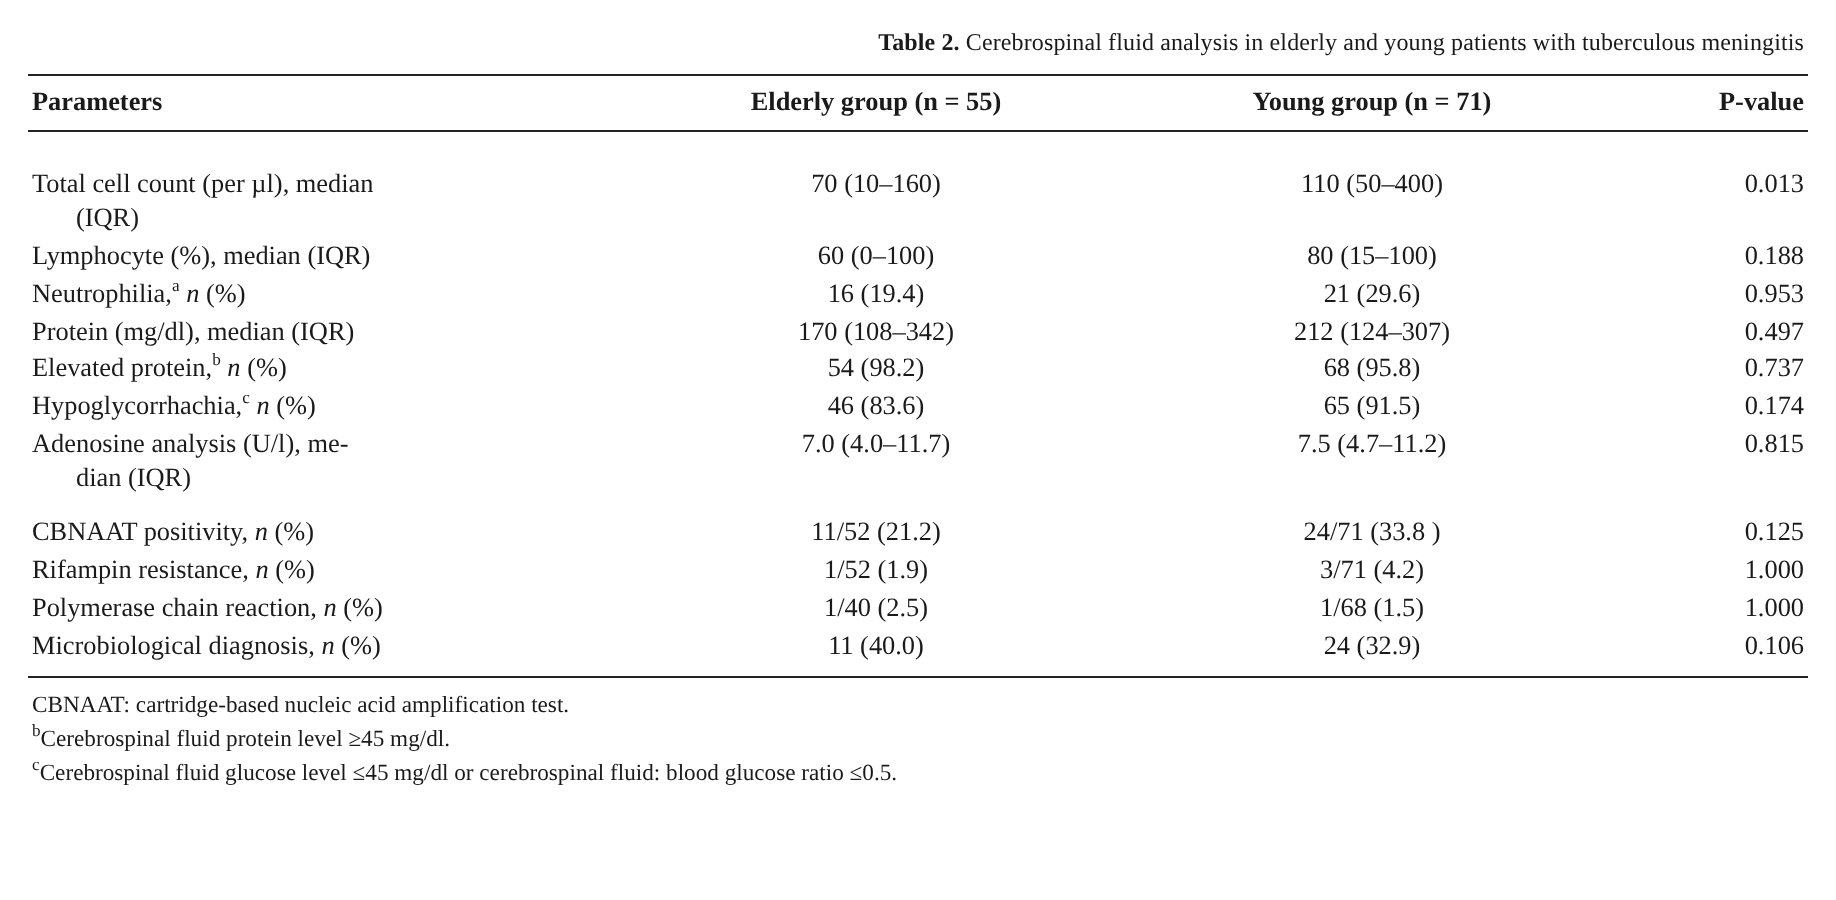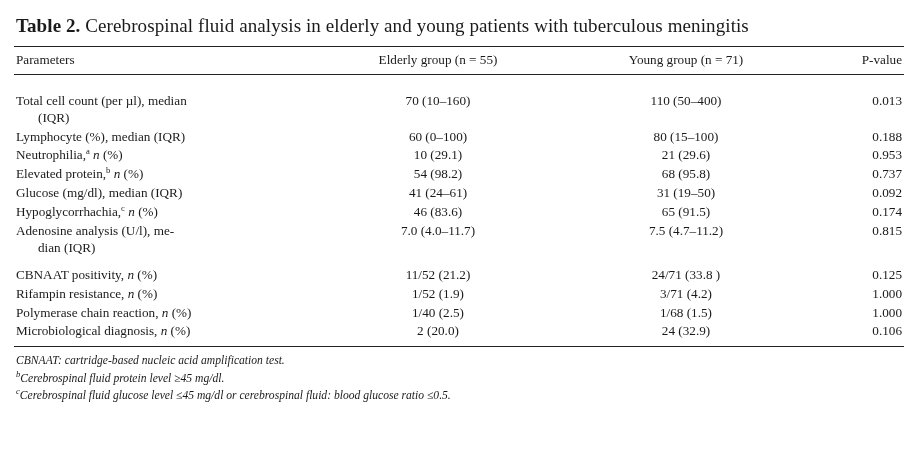--- a/index.html
+++ b/index.html
@@ -15,35 +15,36 @@
     overflow: hidden;
   }
   .page {
     position: relative;
     width: 918px;
     height: 450px;
     box-sizing: border-box;
     padding: 14px 14px 0 14px;
   }
   .caption {
-    font-size: 19px;
+    font-size: 12px;
     line-height: 1.25;
     padding: 0 2px 8px 2px;
     letter-spacing: .005em;
+    text-align: right;
   }
   .caption .cap-label {
     font-weight: bold;
   }
   table.tbl {
     width: 100%;
     border-collapse: collapse;
     font-size: 13.2px;
   }
   table.tbl thead th {
-    font-weight: normal;
+    font-weight: bold;
     padding: 5px 2px 6px 2px;
     border-top: 1.1px solid #222;
     border-bottom: 1.1px solid #222;
     white-space: nowrap;
   }
   th.c-param, td.c-param {
     text-align: left;
     width: 300px;
     padding-left: 2px;
   }
@@ -78,21 +79,20 @@
     padding-left: 22px;
   }
   .rule-bottom {
     border-top: 1.1px solid #222;
     margin-top: 0;
   }
   .notes {
     font-size: 11.6px;
     line-height: 1.5;
     padding: 5px 2px 0 2px;
-    font-style: italic;
   }
   .notes div {
     white-space: nowrap;
   }
   sup {
     font-size: 8.6px;
     vertical-align: super;
     line-height: 0;
   }
   .ital { font-style: italic; }
@@ -129,39 +129,39 @@
 
       <tr>
         <td class="c-param">Lymphocyte (%), median (IQR)</td>
         <td class="c-eld">60 (0–100)</td>
         <td class="c-young">80 (15–100)</td>
         <td class="c-p">0.188</td>
       </tr>
 
       <tr>
         <td class="c-param">Neutrophilia,<sup>a</sup> <span class="ital">n</span> (%)</td>
-        <td class="c-eld">10 (29.1)</td>
+        <td class="c-eld">16 (19.4)</td>
         <td class="c-young">21 (29.6)</td>
         <td class="c-p">0.953</td>
       </tr>
 
+      <tr>
+        <td class="c-param">Protein (mg/dl), median (IQR)</td>
+        <td class="c-eld">170 (108–342)</td>
+        <td class="c-young">212 (124–307)</td>
+        <td class="c-p">0.497</td>
+      </tr>
 
       <tr>
         <td class="c-param">Elevated protein,<sup>b</sup> <span class="ital">n</span> (%)</td>
         <td class="c-eld">54 (98.2)</td>
         <td class="c-young">68 (95.8)</td>
         <td class="c-p">0.737</td>
       </tr>
 
-      <tr>
-        <td class="c-param">Glucose (mg/dl), median (IQR)</td>
-        <td class="c-eld">41 (24–61)</td>
-        <td class="c-young">31 (19–50)</td>
-        <td class="c-p">0.092</td>
-      </tr>
 
       <tr>
         <td class="c-param">Hypoglycorrhachia,<sup>c</sup> <span class="ital">n</span> (%)</td>
         <td class="c-eld">46 (83.6)</td>
         <td class="c-young">65 (91.5)</td>
         <td class="c-p">0.174</td>
       </tr>
 
       <tr>
         <td class="c-param">
@@ -189,21 +189,21 @@
 
       <tr>
         <td class="c-param">Polymerase chain reaction, <span class="ital">n</span> (%)</td>
         <td class="c-eld">1/40 (2.5)</td>
         <td class="c-young">1/68 (1.5)</td>
         <td class="c-p">1.000</td>
       </tr>
 
       <tr class="last-row">
         <td class="c-param">Microbiological diagnosis, <span class="ital">n</span> (%)</td>
-        <td class="c-eld">2 (20.0)</td>
+        <td class="c-eld">11 (40.0)</td>
         <td class="c-young">24 (32.9)</td>
         <td class="c-p">0.106</td>
       </tr>
 
     </tbody>
   </table>
 
   <div class="rule-bottom"></div>
 
   <div class="notes">

